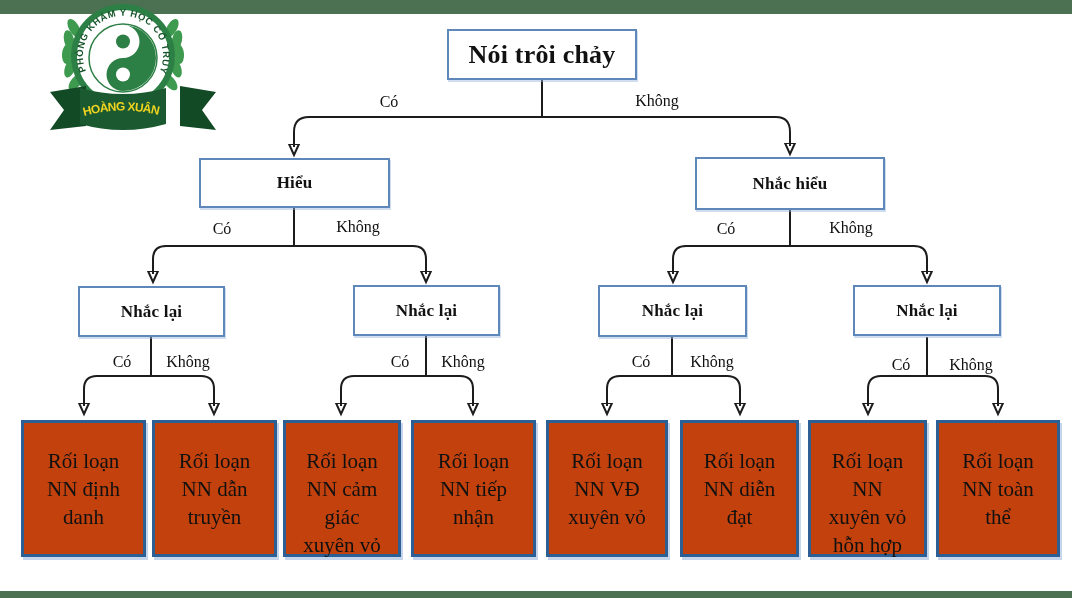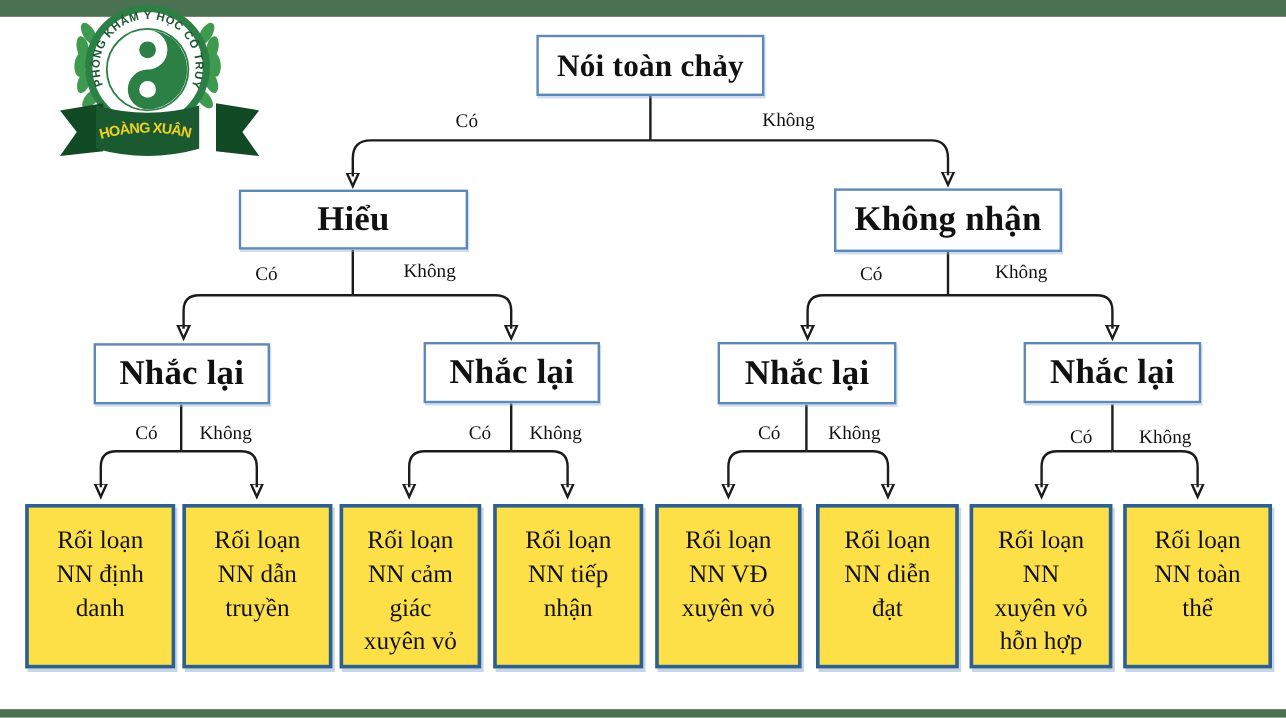--- a/index.html
+++ b/index.html
@@ -6,26 +6,26 @@
   body{width:1072px;height:598px;overflow:hidden;background:#ffffff;
        font-family:"Liberation Serif", serif; color:#111;}
   .stage{position:relative;width:1072px;height:598px;background:#fff;}
   .topbar{position:absolute;left:0;top:0;width:1072px;height:14px;background:#4b7152;z-index:1;}
   .bottombar{position:absolute;left:0;bottom:0;width:1072px;height:7px;background:#4b7152;z-index:1;}
   .logo{position:absolute;left:46px;top:0;z-index:3;}
   .wires{position:absolute;left:0;top:0;z-index:2;pointer-events:none;}
   .wires path{stroke:#1c1c1c;stroke-width:2;fill:none;}
   .node{position:absolute;display:flex;align-items:center;justify-content:center;
         background:#fff;border:2px solid #5e88ba;box-sizing:border-box;
-        font-weight:bold;font-size:29px;letter-spacing:0.2px;z-index:4;
+        font-weight:bold;font-size:17px;letter-spacing:0.2px;z-index:4;
         box-shadow:1px 2px 0 rgba(150,180,220,0.45);}
   .node.root{font-size:26px;}
-  .leaf{position:absolute;background:#fde047;border:3px solid #2c5f94;box-sizing:border-box;
+  .leaf{position:absolute;background:#c2410c;border:3px solid #2c5f94;box-sizing:border-box;
         height:137px;text-align:center;font-size:21px;line-height:28px;
-        padding-top:13px;white-space:pre-line;z-index:4;
+        padding-top:24px;white-space:pre-line;z-index:4;
         box-shadow:2px 3px 0 rgba(150,180,220,0.55);}
   .lbl{position:absolute;transform:translate(-50%,-50%);font-size:16px;z-index:4;
        background:transparent;white-space:nowrap;}
 </style>
 </head>
 <body>
 
 <div class="stage">
 
   <div class="topbar"></div>
@@ -100,24 +100,24 @@
 
     <path d="M672 337 V376"></path>
     <path d="M672 376 H620 Q607 376 607 389 V406" marker-end="url(#arw)"></path>
     <path d="M672 376 H727 Q740 376 740 389 V406" marker-end="url(#arw)"></path>
 
     <path d="M927 337 V376"></path>
     <path d="M927 376 H881 Q868 376 868 389 V406" marker-end="url(#arw)"></path>
     <path d="M927 376 H985 Q998 376 998 389 V406" marker-end="url(#arw)"></path>
   </svg>
 
-  <div class="node root" style="left:447px;top:29px;width:190px;height:51px">Nói toàn chảy</div>
+  <div class="node root" style="left:447px;top:29px;width:190px;height:51px">Nói trôi chảy</div>
 
   <div class="node" style="left:199px;top:158px;width:191px;height:50px">Hiểu</div>
-  <div class="node" style="left:695px;top:157px;width:190px;height:53px">Không nhận</div>
+  <div class="node" style="left:695px;top:157px;width:190px;height:53px">Nhắc hiểu</div>
 
   <div class="node" style="left:78px;top:286px;width:147px;height:51px">Nhắc lại</div>
   <div class="node" style="left:353px;top:285px;width:147px;height:51px">Nhắc lại</div>
   <div class="node" style="left:598px;top:285px;width:149px;height:52px">Nhắc lại</div>
   <div class="node" style="left:853px;top:285px;width:148px;height:51px">Nhắc lại</div>
 
   <div class="leaf" style="left:21px;top:420px;width:125px">Rối loạn
 NN định
 danh</div>
   <div class="leaf" style="left:152px;top:420px;width:125px">Rối loạn

